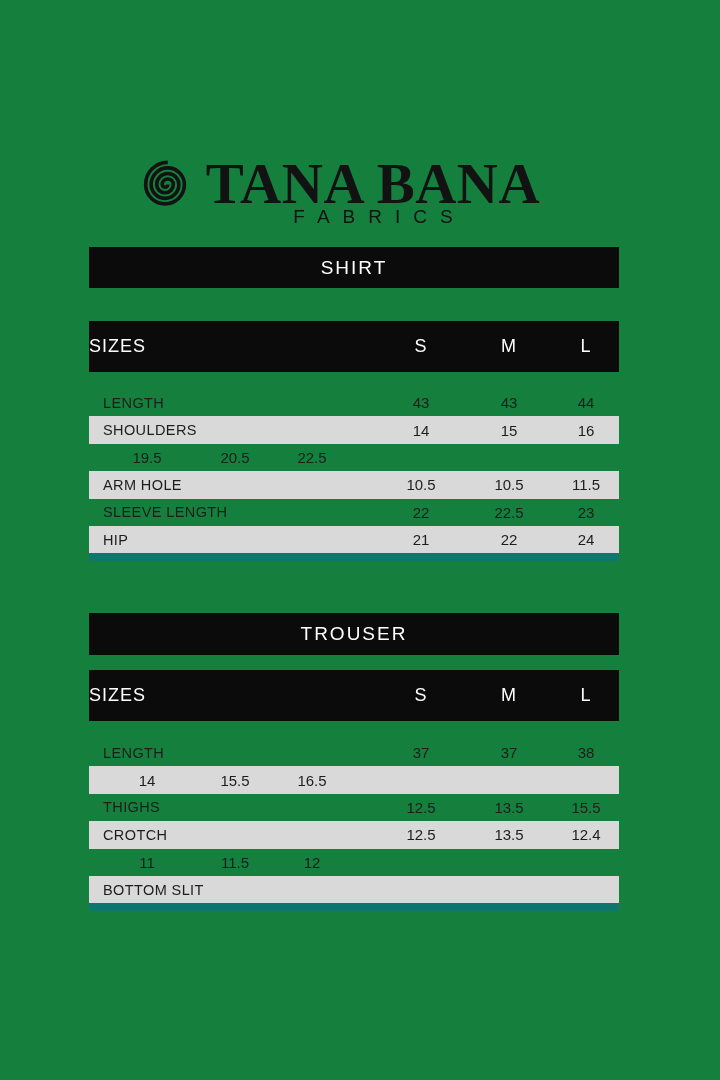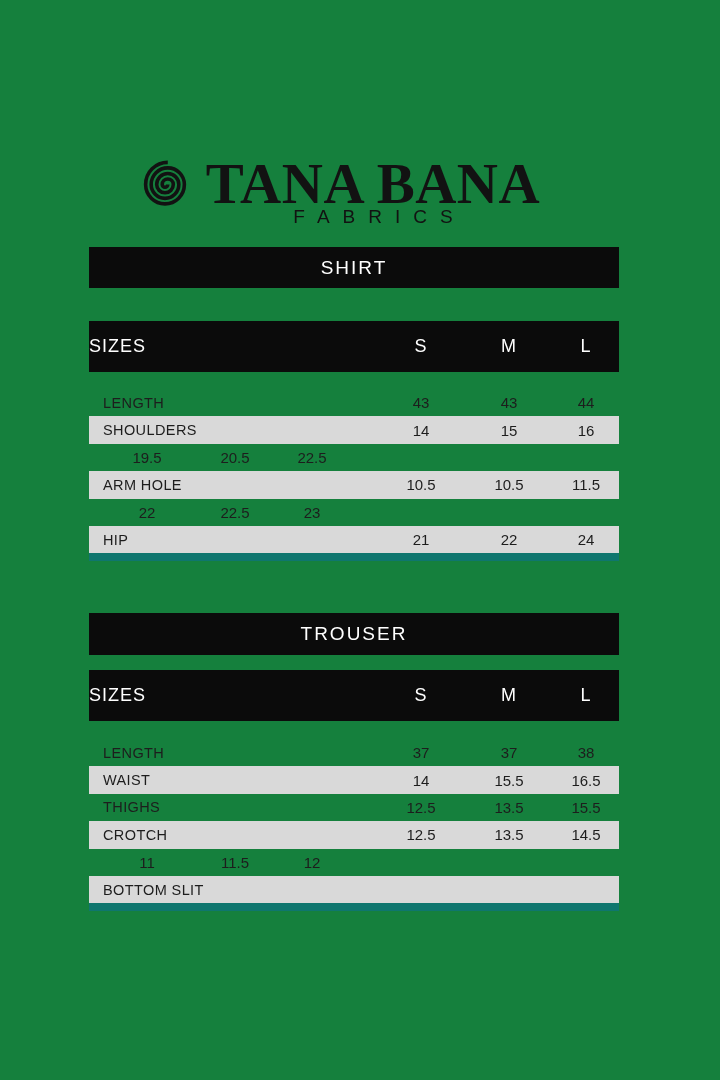--- a/index.html
+++ b/index.html
@@ -82,20 +82,21 @@
       <span class="col">20.5</span>
       <span class="col col-l">22.5</span>
     </div>
     <div class="row">
       <span class="label">ARM HOLE</span>
       <span class="col">10.5</span>
       <span class="col">10.5</span>
       <span class="col col-l">11.5</span>
     </div>
     <div class="row">
+      <span class="label">SLEEVE LENGTH</span>
       <span class="col">22</span>
       <span class="col">22.5</span>
       <span class="col col-l">23</span>
     </div>
     <div class="row">
       <span class="label">HIP</span>
       <span class="col">21</span>
       <span class="col">22</span>
       <span class="col col-l">24</span>
     </div>
@@ -111,36 +112,35 @@
   </div>
 
   <div class="rows t2-rows">
     <div class="row">
       <span class="label">LENGTH</span>
       <span class="col">37</span>
       <span class="col">37</span>
       <span class="col col-l">38</span>
     </div>
     <div class="row">
-      <span class="label">WAIST</span>
       <span class="col">14</span>
       <span class="col">15.5</span>
       <span class="col col-l">16.5</span>
     </div>
     <div class="row">
       <span class="label">THIGHS</span>
       <span class="col">12.5</span>
       <span class="col">13.5</span>
       <span class="col col-l">15.5</span>
     </div>
     <div class="row">
       <span class="label">CROTCH</span>
       <span class="col">12.5</span>
       <span class="col">13.5</span>
-      <span class="col col-l">14.5</span>
+      <span class="col col-l">12.4</span>
     </div>
     <div class="row">
       <span class="col">11</span>
       <span class="col">11.5</span>
       <span class="col col-l">12</span>
     </div>
     <div class="row">
       <span class="label">BOTTOM SLIT</span>
       <span class="col"></span>
       <span class="col"></span>

